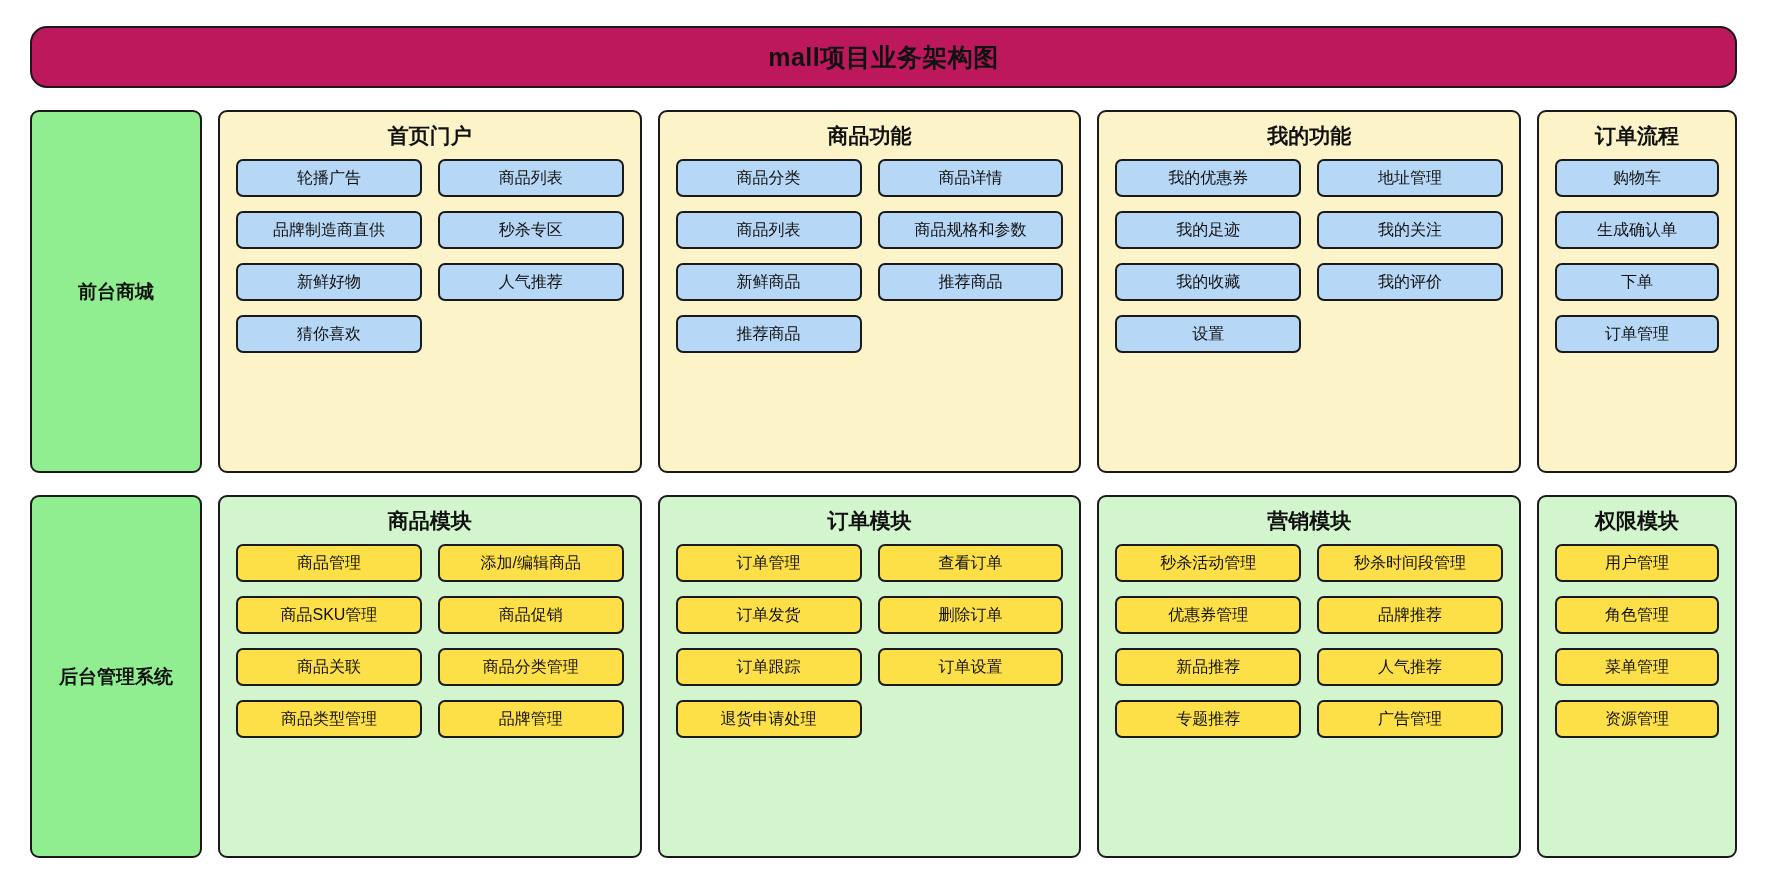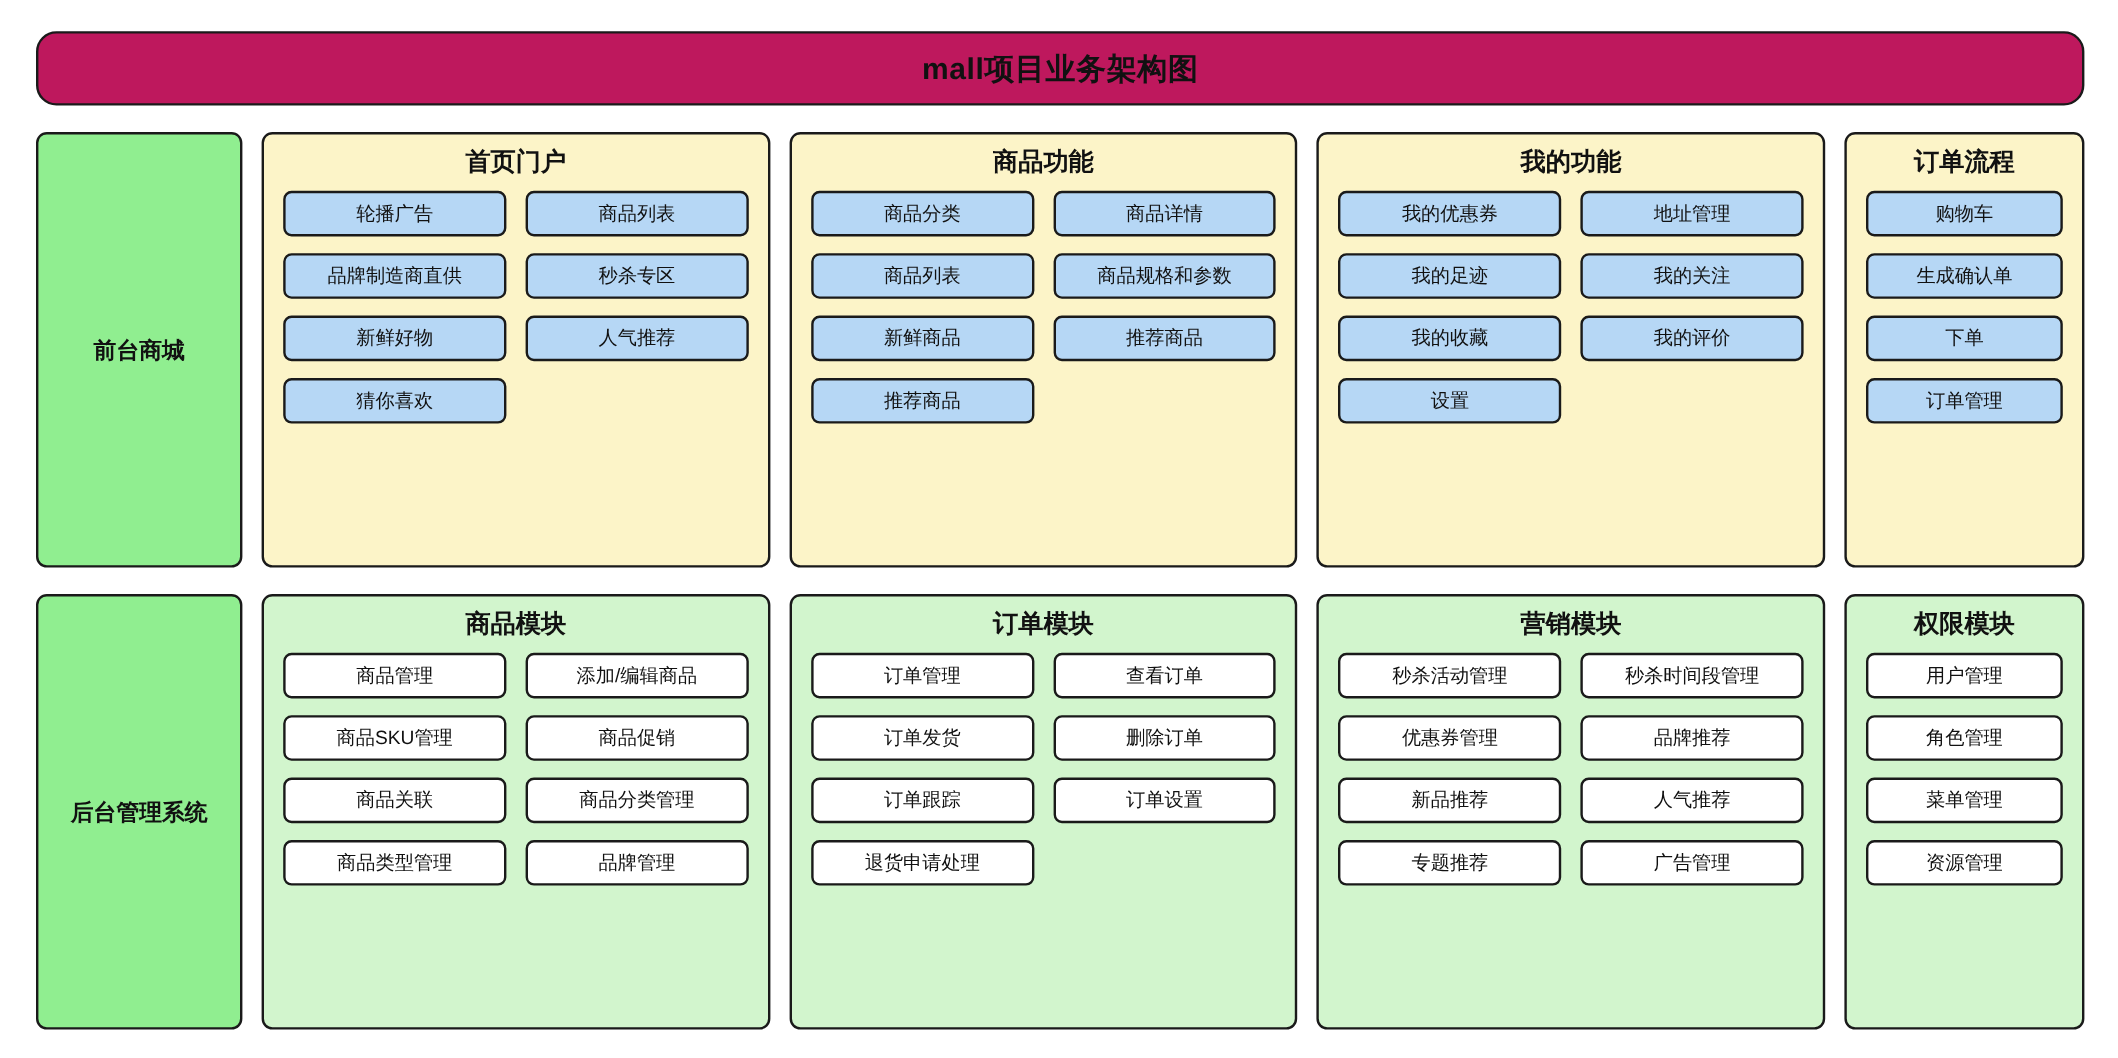--- a/index.html
+++ b/index.html
@@ -118,21 +118,21 @@
     white-space: nowrap;
     overflow: hidden;
   }
 
   
   .group.theme-front { background: #fcf4c8; }
   .group.theme-front .item-box { background: #b6d7f5; }
 
   
   .group.theme-back { background: #d2f5cd; }
-  .group.theme-back .item-box { background: #ffffff; }
+  .group.theme-back .item-box { background: #fde047; }
 </style>
 </head>
 <body>
 
 <div id="canvas">
 
   <div class="title-banner">
     <span class="title-text">mall项目业务架构图</span>
   </div>
 

